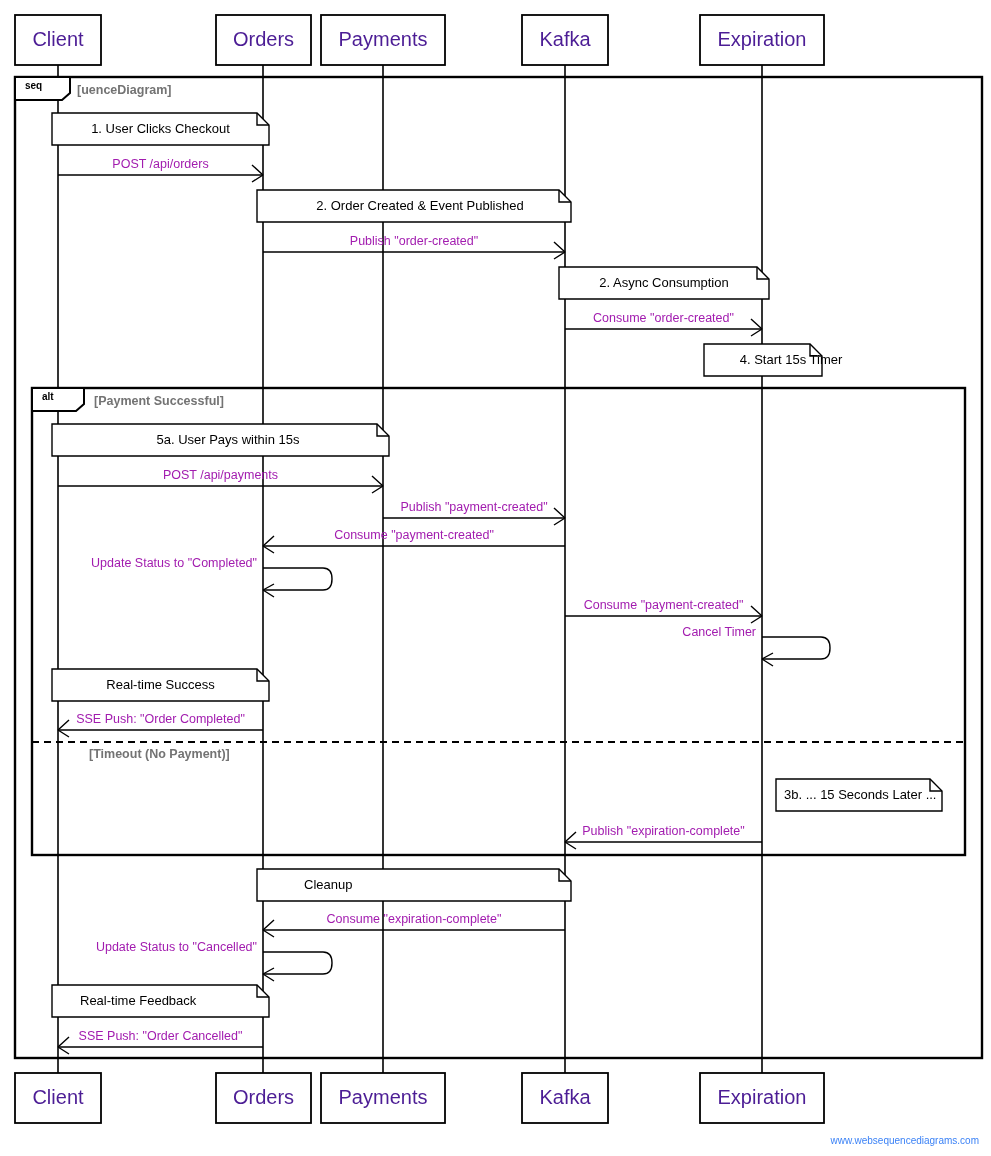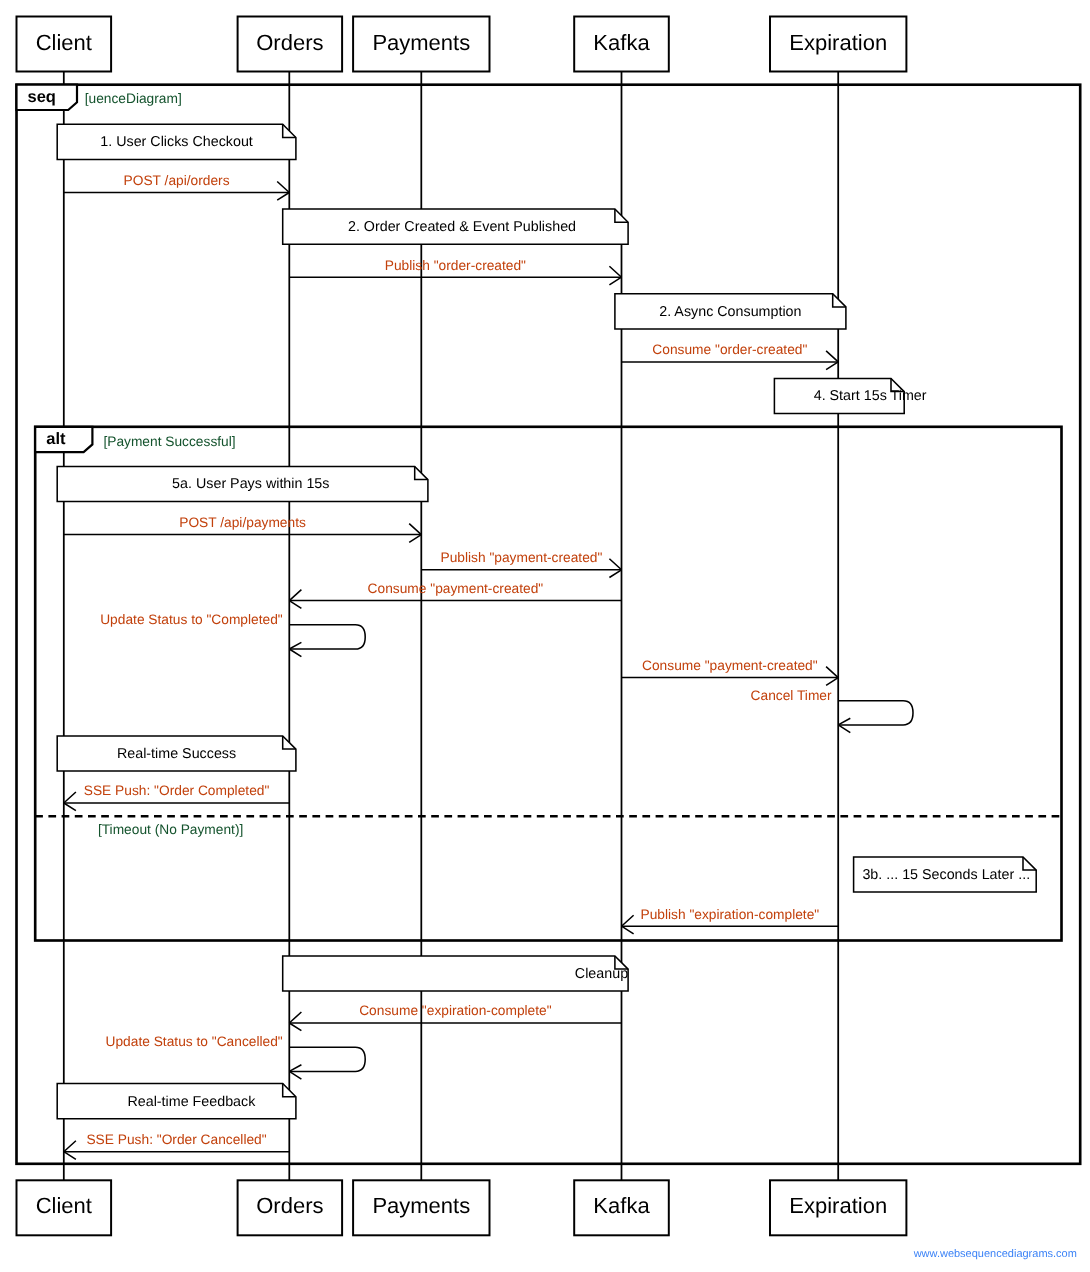--- a/index.html
+++ b/index.html
@@ -28,39 +28,39 @@
   .frame-kind,
   .frame-cond,
   .watermark {
     position: absolute;
     white-space: nowrap;
     pointer-events: none;
   }
   .participant-label {
     font-size: 20px;
     text-align: center;
-    color: #000000;
+    color: #4c1d95;
   }
   .note-label {
     font-size: 13px;
     color: #000;
   }
   .msg-label {
     font-size: 12.5px;
-    color: #c2410c;
+    color: #a21caf;
   }
   .frame-kind {
-    font-size: 15px;
+    font-size: 10px;
     font-weight: bold;
     color: #000;
   }
   .frame-cond {
     font-size: 12.5px;
-    font-weight: normal;
-    color: #14532d;
+    font-weight: bold;
+    color: #737373;
     text-align: center;
   }
   .watermark {
     font-size: 10px;
     color: #3b82f6;
     margin-left: 23px;
   }
 </style>
 </head>
 <body>
@@ -182,22 +182,22 @@
     <div class="msg-label" style="left: 263px; top: 912px; width: 302px; text-align: center;">Consume "expiration-complete"</div>
     <div class="msg-label" style="left: 0px; top: 940px; width: 257px; text-align: right;">Update Status to "Cancelled"</div>
     <div class="msg-label" style="left: 58px; top: 1029px; width: 205px; text-align: center;">SSE Push: "Order Cancelled"</div>
     <div class="note-label" style="left: 52px; top: 121px; width: 217px; text-align: center;">1. User Clicks Checkout</div>
     <div class="note-label" style="left: 257px; top: 198px; width: 326px; text-align: center;">2. Order Created &amp; Event Published</div>
     <div class="note-label" style="left: 559px; top: 275px; width: 210px; text-align: center;">2. Async Consumption</div>
     <div class="note-label" style="left: 732px; top: 352px; width: 118px; text-align: center;">4. Start 15s Timer</div>
     <div class="note-label" style="left: 52px; top: 432px; width: 352px; text-align: center;">5a. User Pays within 15s</div>
     <div class="note-label" style="left: 52px; top: 677px; width: 217px; text-align: center;">Real-time Success</div>
     <div class="note-label" style="left: 784px; top: 787px; width: 150px; text-align: left;">3b. ... 15 Seconds Later ...</div>
-    <div class="note-label" style="left: 257px; top: 877px; width: 314px; text-align: right;">Cleanup</div>
-    <div class="note-label" style="left: 52px; top: 993px; width: 244px; text-align: center;">Real-time Feedback</div>
+    <div class="note-label" style="left: 257px; top: 877px; width: 314px; text-align: left; padding-left: 47px;">Cleanup</div>
+    <div class="note-label" style="left: 52px; top: 993px; width: 244px;  padding-left: 28px;">Real-time Feedback</div>
     <div class="participant-label" style="left: 15px; top: 28px; width: 86px; text-align: center;">Client</div>
     <div class="participant-label" style="left: 216px; top: 28px; width: 95px; text-align: center;">Orders</div>
     <div class="participant-label" style="left: 321px; top: 28px; width: 124px; text-align: center;">Payments</div>
     <div class="participant-label" style="left: 522px; top: 28px; width: 86px; text-align: center;">Kafka</div>
     <div class="participant-label" style="left: 700px; top: 28px; width: 124px; text-align: center;">Expiration</div>
     <div class="participant-label" style="left: 15px; top: 1086px; width: 86px; text-align: center;">Client</div>
     <div class="participant-label" style="left: 216px; top: 1086px; width: 95px; text-align: center;">Orders</div>
     <div class="participant-label" style="left: 321px; top: 1086px; width: 124px; text-align: center;">Payments</div>
     <div class="participant-label" style="left: 522px; top: 1086px; width: 86px; text-align: center;">Kafka</div>
     <div class="participant-label" style="left: 700px; top: 1086px; width: 124px; text-align: center;">Expiration</div>

